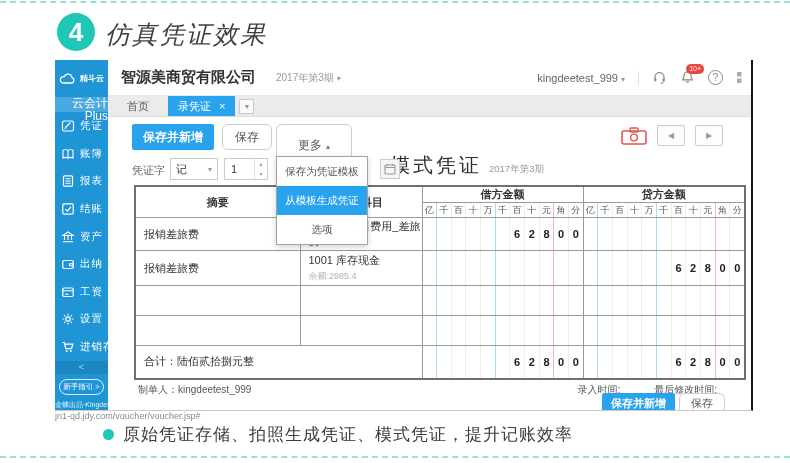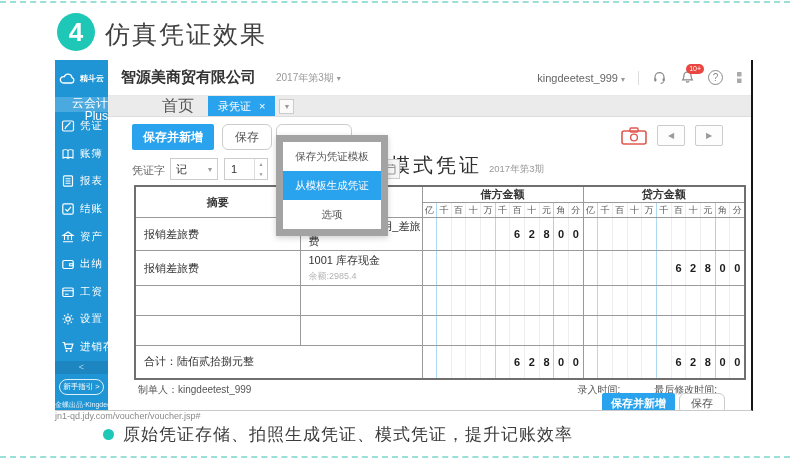--- a/index.html
+++ b/index.html
@@ -5,21 +5,21 @@
   * { margin:0; padding:0; box-sizing:border-box; }
   body { font-family:"Liberation Sans","DejaVu Sans",sans-serif; background:#fff; }
   .canvas { position:relative; width:790px; height:463px; background:#fff; overflow:hidden; }
 
   .dash-line { position:absolute; left:0; right:0; border-top:2px dashed #9adfd8; }
   .dash-top { top:1px; } .dash-bottom { top:456px; }
 
   
   .step-circle { position:absolute; left:57px; top:13px; width:38px; height:38px; border-radius:50%;
     background:#1ec7b6; color:#fff; font-size:26px; font-weight:bold; display:flex; align-items:center; justify-content:center; }
-  .step-title { position:absolute; left:105px; top:18px; font-size:25px; color:#3f3f3f; letter-spacing:2px; }
+  .step-title { position:absolute; left:105px; top:18px; font-size:25px; color:#3f3f3f; letter-spacing:2px;font-style:italic; }
 
   
   .window { position:absolute; left:55px; top:60px; width:698px; height:351px; background:#fff;
     border-right:2px solid #151515; border-bottom:1px solid #c9c9c9; overflow:hidden; }
 
   
   .sidebar { position:absolute; left:0; top:0; width:53px; height:100%; background:#2095d5; display:flex; flex-direction:column; }
   .logo-row { height:39px; display:flex; align-items:center; padding-left:4px; gap:3px; }
   .logo-row .brand-name { color:#fff; font-size:8px; font-weight:bold; }
   .plus-band { height:15px; background:#4aa9df; color:#fff; font-size:12px; line-height:13px; text-align:right; }
@@ -42,38 +42,38 @@
   .icon-btn { position:relative; display:flex; align-items:center; color:#888; cursor:pointer; }
   .badge { position:absolute; top:-6px; right:-9px; background:#e9463f; color:#fff; font-size:7px;
     border-radius:7px; padding:1px 3px; line-height:8px; }
   .help-circle { width:15px; height:15px; border:1.2px solid #8b8b8b; border-radius:50%; color:#8b8b8b;
     font-size:10px; display:flex; align-items:center; justify-content:center; }
   .partial-icon { width:7px; overflow:hidden; }
 
   
   .tabbar { position:absolute; left:53px; top:36px; right:0; height:21px; background:#ebebeb;
     border-bottom:1px solid #ddd; display:flex; align-items:stretch; }
-  .tab-home { width:60px; font-size:16px; color:#555; display:flex; align-items:center; justify-content:center; cursor:pointer;margin-left:40px; }
+  .tab-home { width:60px; font-size:11px; color:#555; display:flex; align-items:center; justify-content:center; cursor:pointer; }
   .tab-active { background:#2aa3ef; color:#fff; font-size:11px; display:flex; align-items:center; gap:8px; padding:0 10px; cursor:pointer; }
   .tab-close { font-size:11px; line-height:11px; }
   .tab-caret-btn { width:15px; height:15px; margin:3px 0 0 4px; background:#fafafa; border:1px solid #ccc;
     font-size:7px; color:#999; display:flex; align-items:center; justify-content:center; cursor:pointer; }
 
   
   .content { position:absolute; left:53px; top:57px; right:0; bottom:0; background:#fff; }
   .btn-primary { position:absolute; background:#2aa3ef; color:#fff; border:none; border-radius:2px;
     font-size:12px; font-weight:bold; cursor:pointer; font-family:inherit; }
   .btn-plain { position:absolute; background:#fff; color:#555; border:1px solid #ccc; border-radius:6px;
     font-size:12px; cursor:pointer; font-family:inherit; }
   .tb-save-new { left:24px; top:7px; height:26px; padding:0 11px; }
   .tb-save { left:114px; top:7px; height:26px; padding:0 12px; }
   .tb-more { left:168px; top:7px; height:42px; padding:0 21px; }
   .tb-more .caret { color:#777; margin-left:4px; }
 
-  .menu { position:absolute; left:168px; top:18px; width:112px; background:#fff; border:7px solid #a3a3a3;
+  .menu { position:absolute; left:168px; top:39px; width:92px; background:#fff; border:1px solid #a3a3a3;
     box-shadow:0 2px 6px rgba(0,0,0,.18); z-index:6; }
   .menu-item { height:29px; line-height:29px; text-align:center; font-size:10.5px; color:#555; cursor:pointer; white-space:nowrap; }
   .menu-item.active { background:#2aa3ef; color:#fff; }
 
   .cam-btn { position:absolute; right:104px; top:10px; width:26px; height:19px; background:#fff; border:none; cursor:pointer; padding:0; }
   .nav-btn { position:absolute; top:8px; width:28px; height:21px; background:#fdfdfd; border:1px solid #ccc;
     border-radius:2px; color:#9a9a9a; font-size:8px; cursor:pointer; }
   .nav-prev { right:66px; } .nav-next { right:28px; }
 
   .vword-label { position:absolute; left:24px; top:46px; font-size:11px; color:#666; }

